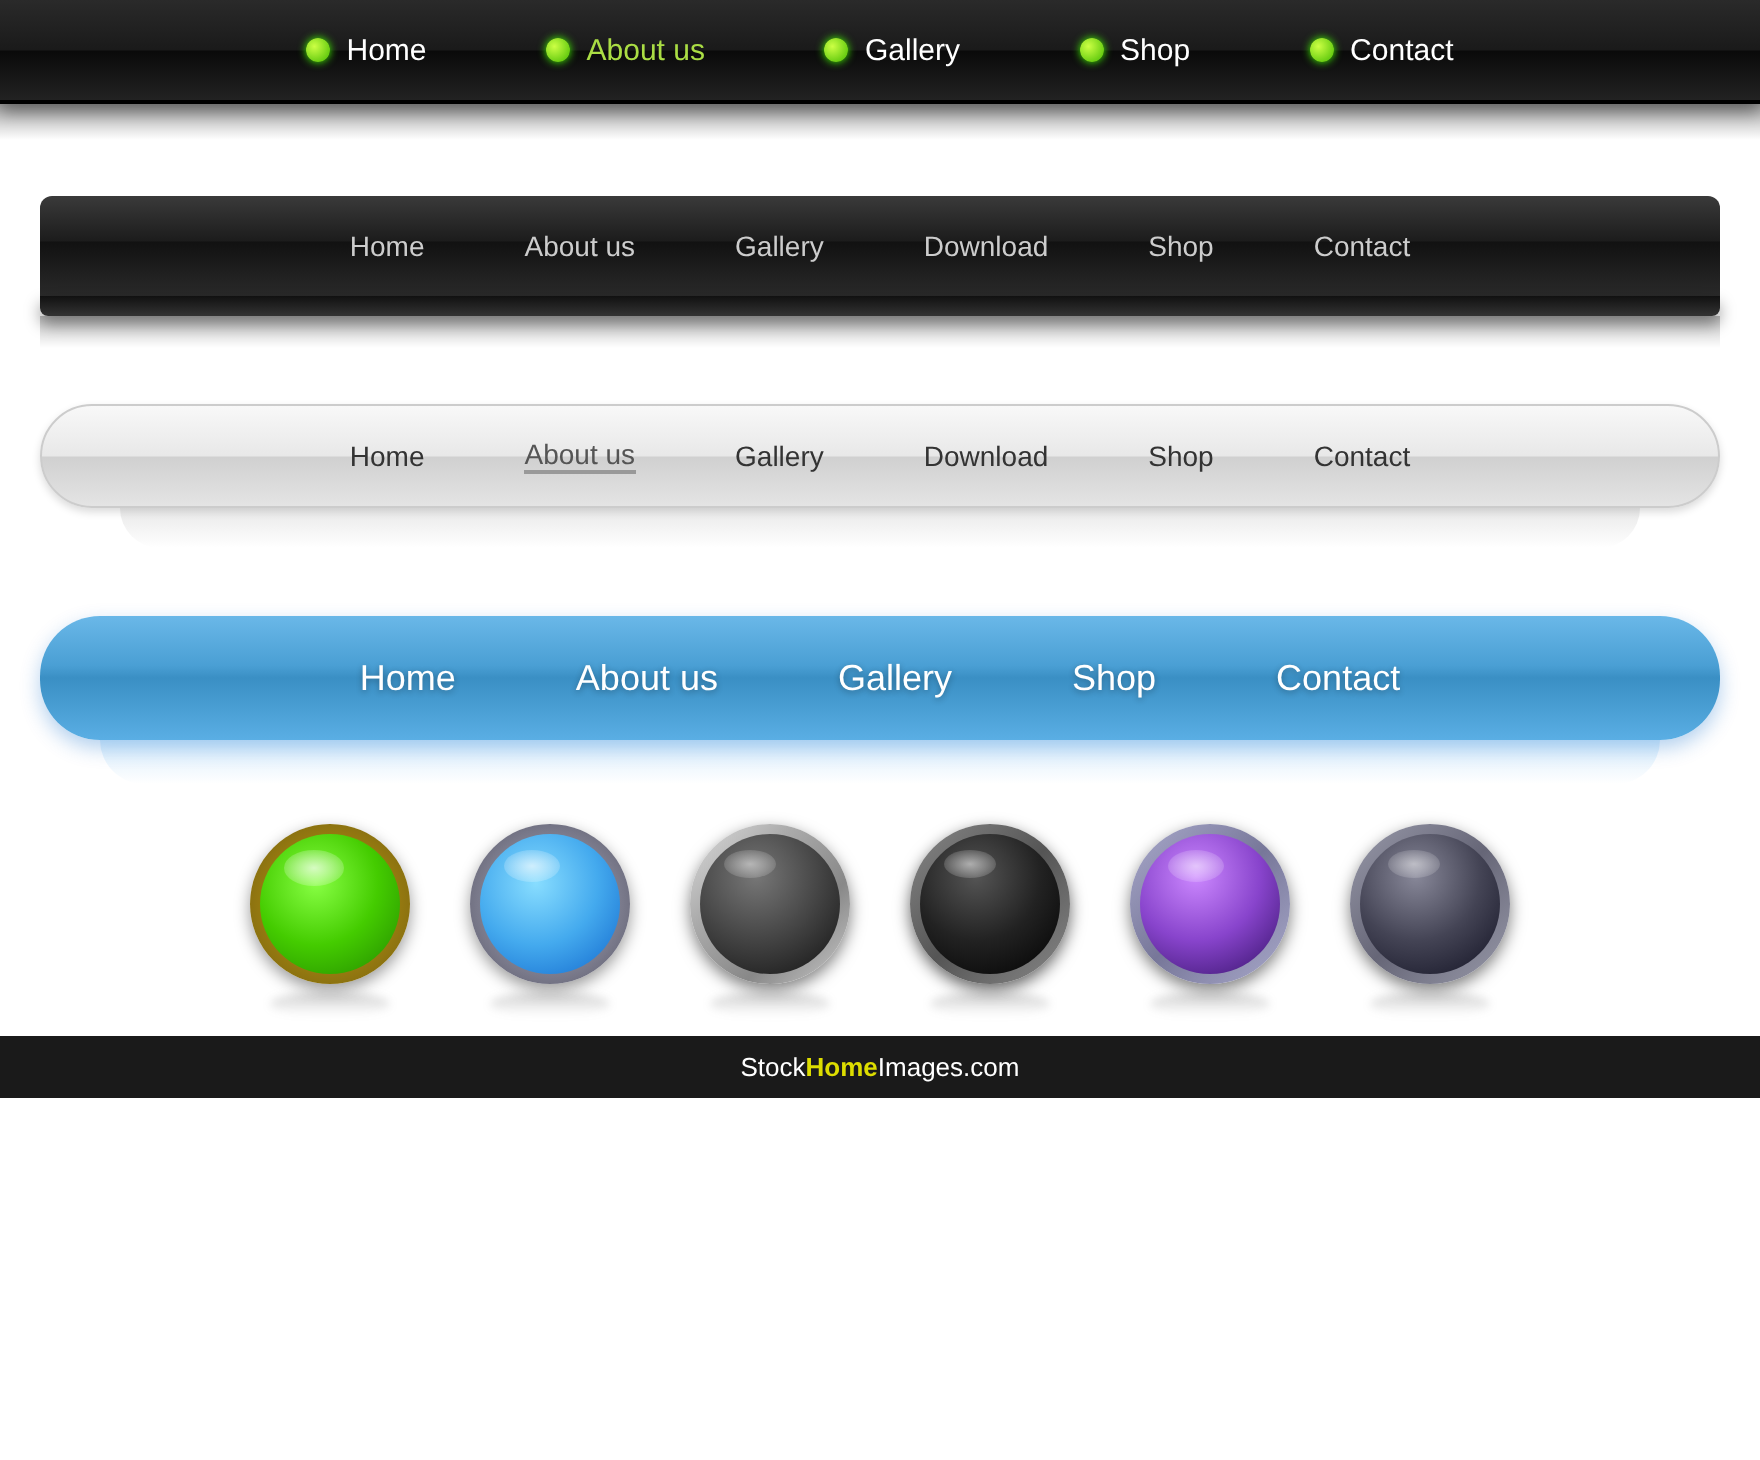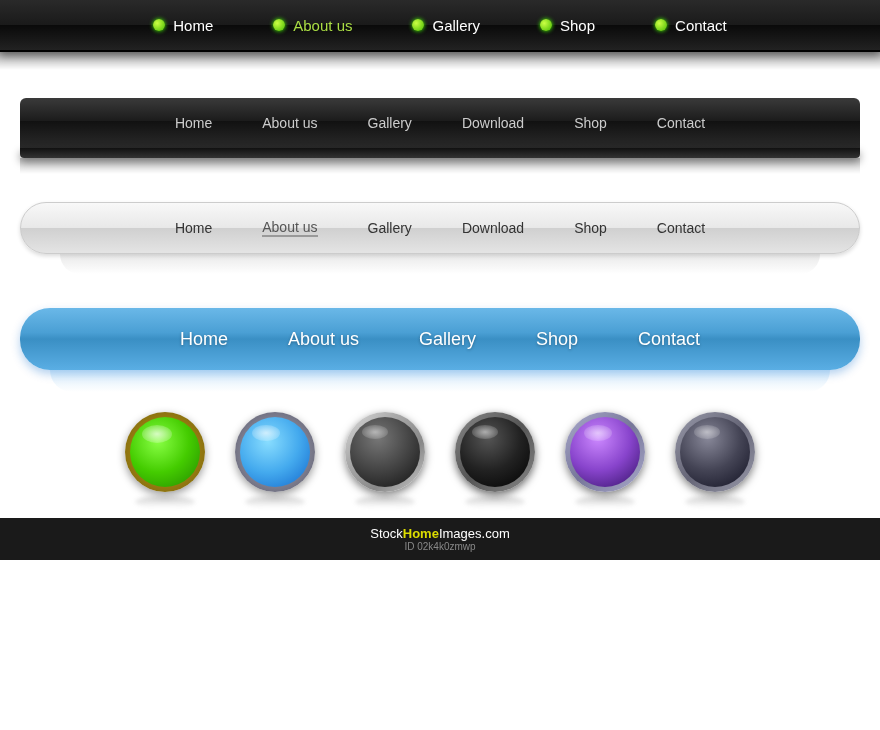--- a/index.html
+++ b/index.html
@@ -441,14 +441,13 @@
         <div class="btn-slate-shine"></div>
       </div>
     </div>
     <div class="btn-reflection"></div>
   </div>
 
 </div>
 
 <div class="watermark">
   <span>Stock<span class="free">Home</span>Images.com</span>
-  <small>ID 02k4k0zmwp</small>
 </div>
 
 </body></html>

